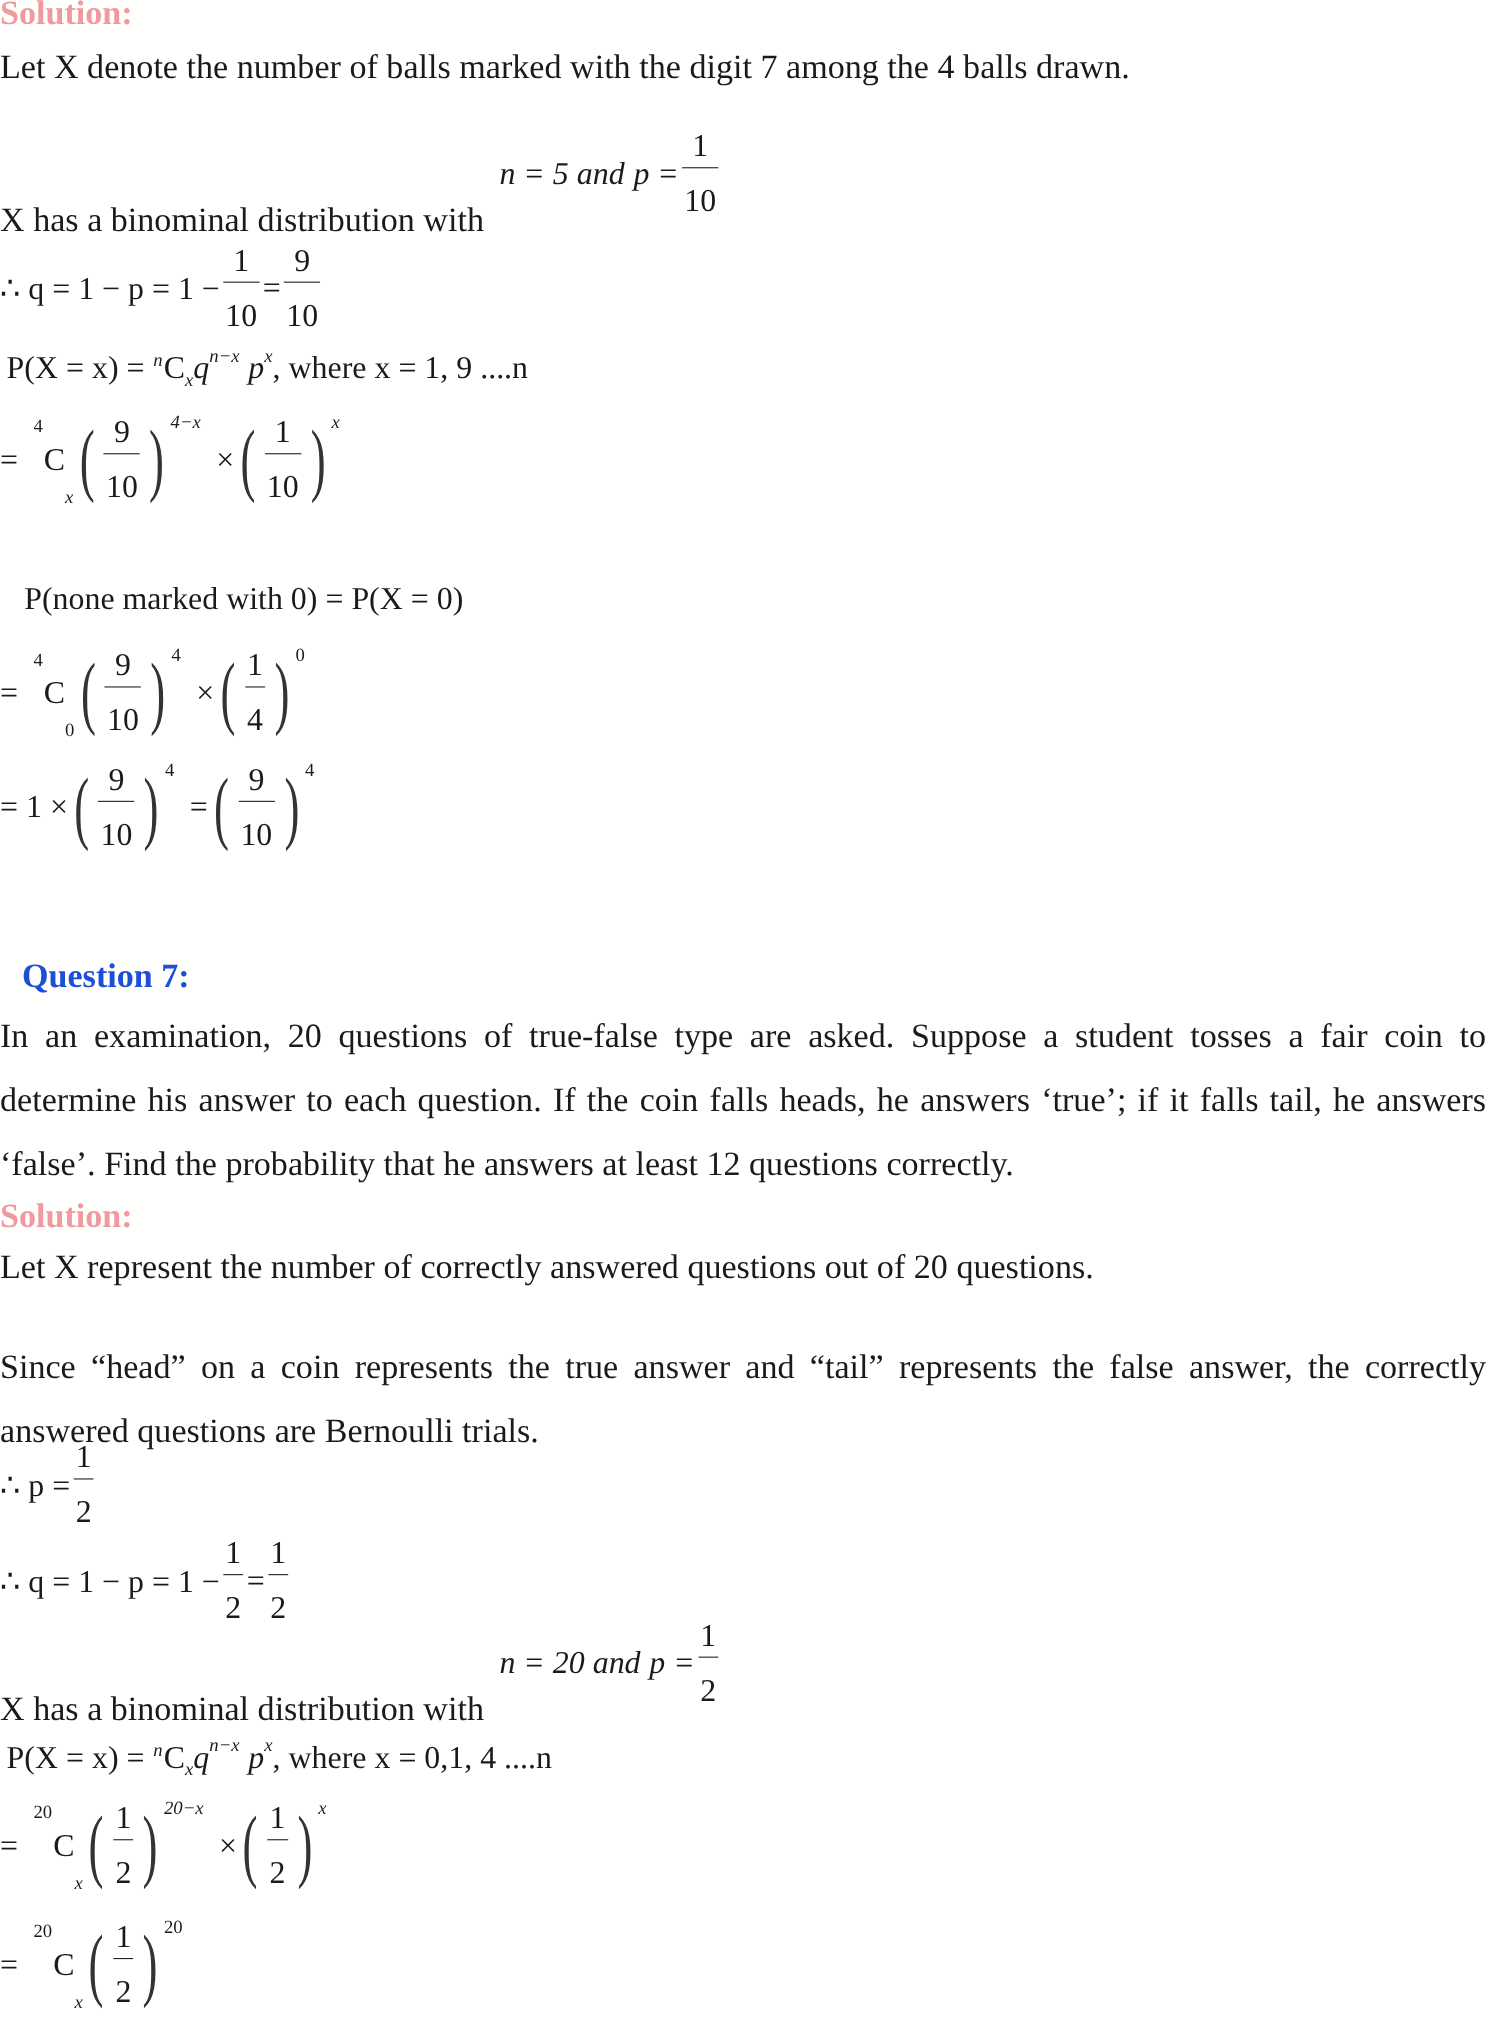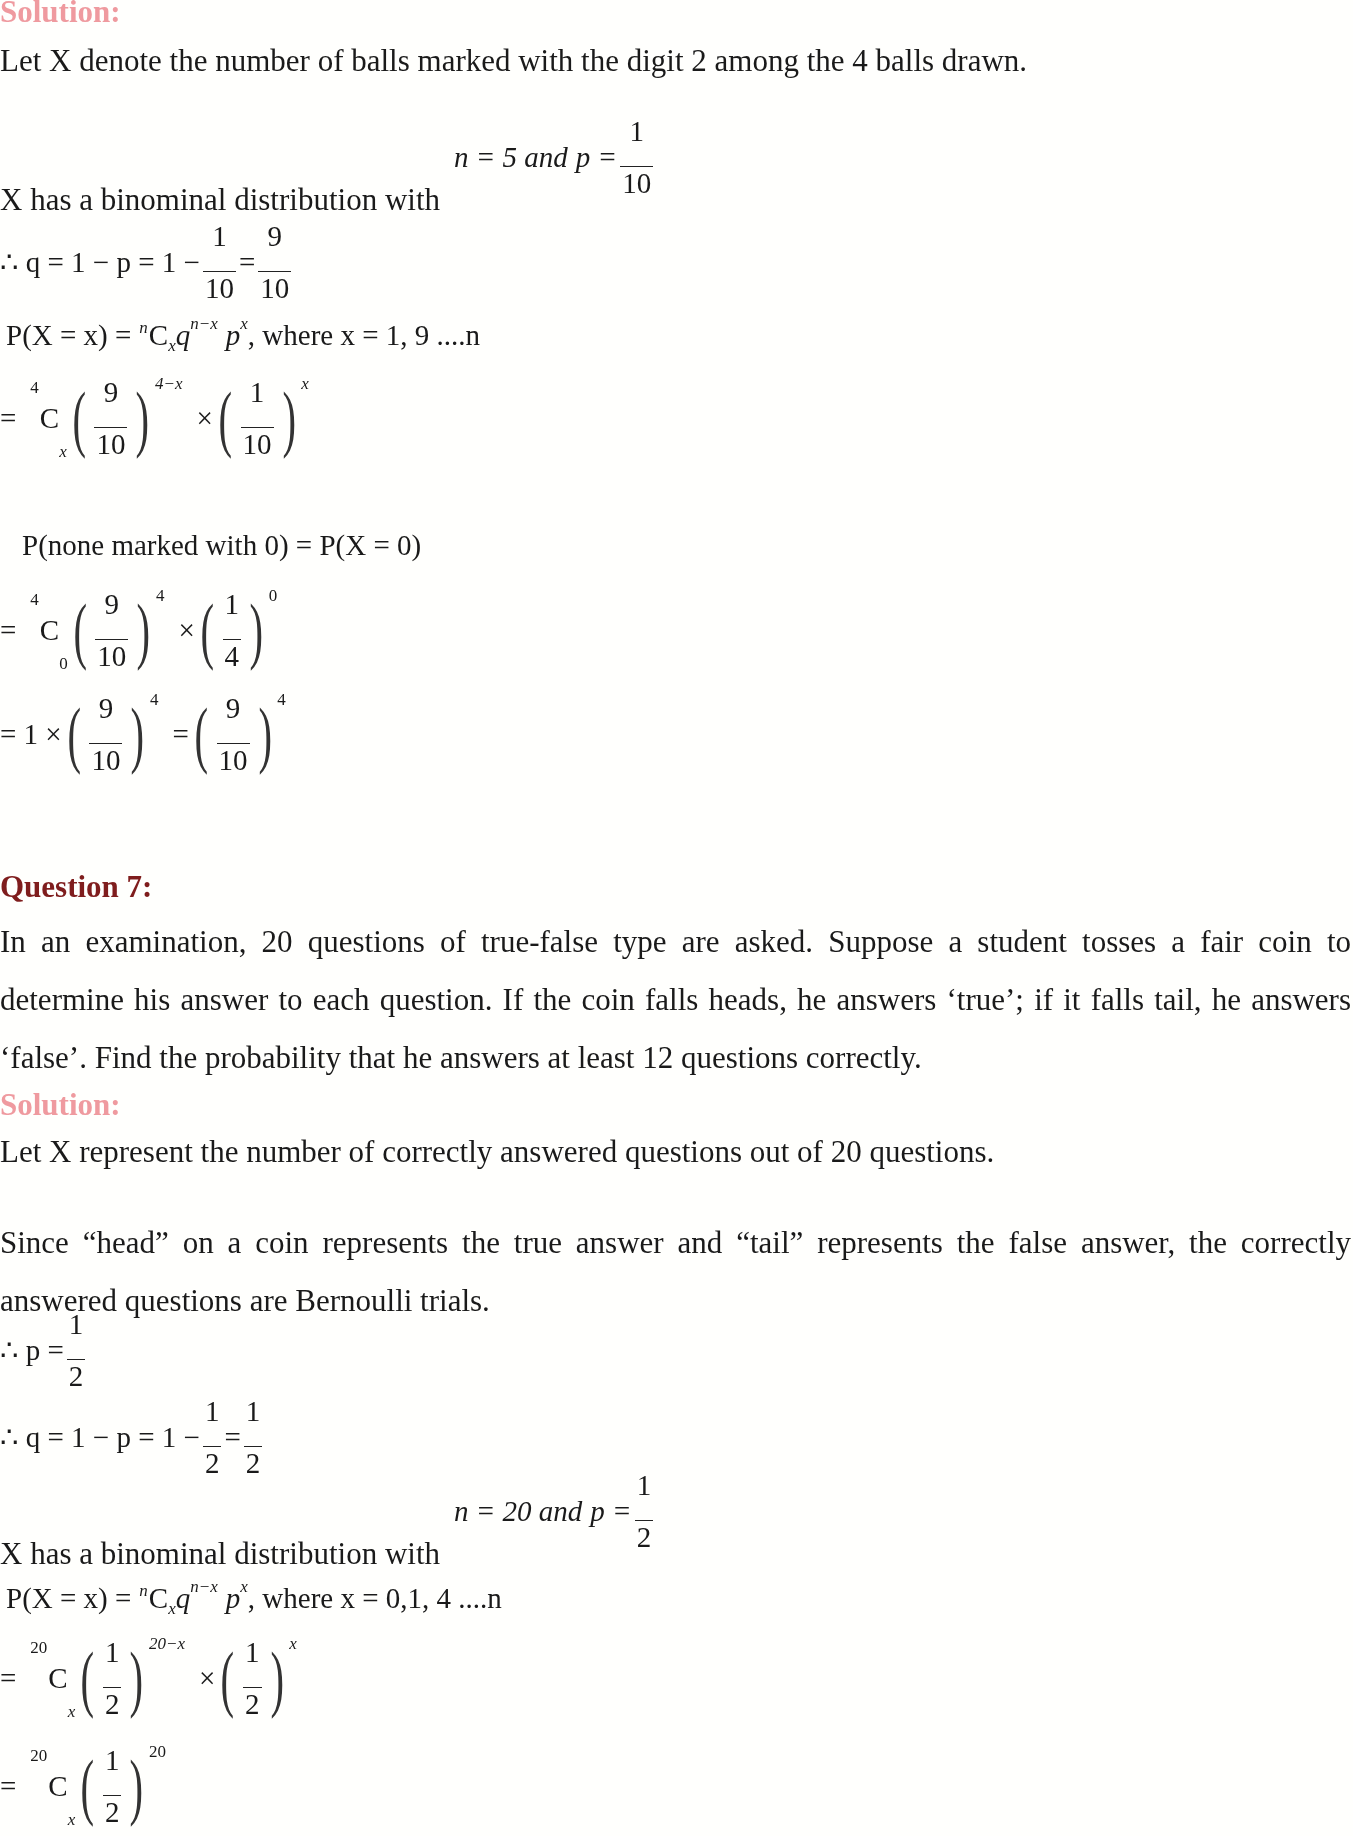--- a/index.html
+++ b/index.html
@@ -2,41 +2,41 @@
 <html><head>
 <meta charset="utf-8">
 <style>
   html,body{margin:0;padding:0;background:#fffffd;}
   body{width:1353px;height:1836px;overflow:hidden;position:relative;
        font-family:"Liberation Serif","DejaVu Serif",serif;color:#1a1a1a;}
   .abs{position:absolute;left:0;white-space:nowrap;}
   .txt{font-size:31px;line-height:41px;}
   .head{font-size:31px;font-weight:bold;line-height:36px;}
   .sol{color:#ef9a9f;}
-  .que{color:#7f1d1d;}
+  .que{color:#1d4ed8;padding-left:20px;}
   .para{position:absolute;left:0;width:1351px;font-size:31px;line-height:58px;text-align:justify;}
   .para.last{text-align-last:left;}
   .m{font-size:29px;display:flex;align-items:center;white-space:nowrap;}
   .m i{font-style:italic;}
   .frac{display:inline-flex;flex-direction:column;align-items:center;vertical-align:middle;margin:0 3px;line-height:1;}
   .frac .n{padding:0 2px 4px;}
-  .frac .d{border-top:1.6px solid #222;padding:2px 2px 0;margin-top:16px;}
+  .frac .d{border-top:1.6px solid #222;padding:16px 2px 0;}
   .paren{display:inline-flex;align-items:center;position:relative;}
   .paren .br{font-size:74px;font-weight:100;line-height:1;transform:scaleX(0.55);display:inline-block;color:#333;}
   .sup{font-size:17px;align-self:flex-start;margin-top:2px;}
   .sub{font-size:17px;align-self:flex-end;margin-bottom:2px;}
   .pre{font-size:17px;align-self:flex-start;margin-top:6px;margin-right:1px;}
   .sp{display:inline-block;width:8px;}
   .sp2{display:inline-block;width:14px;}
 </style>
 </head>
 <body>
 
 <div class="abs head sol" style="top:-6px;">Solution:</div>
-<div class="abs txt" style="top:40px;">Let X denote the number of balls marked with the digit 2 among the 4 balls drawn.</div>
+<div class="abs txt" style="top:40px;">Let X denote the number of balls marked with the digit 7 among the 4 balls drawn.</div>
 
 <div class="abs" style="top:130px;height:90px;display:flex;align-items:flex-end;">
   <span class="txt">X has a binominal distribution with</span>
   <span class="m" style="margin-left:14px;margin-bottom:22px;">
     <i>n = 5 and</i>
       <span class="sp"></span>
     <i>p =</i>
     <span class="frac">
         <span class="n">1</span>
         <span class="d">10</span>

